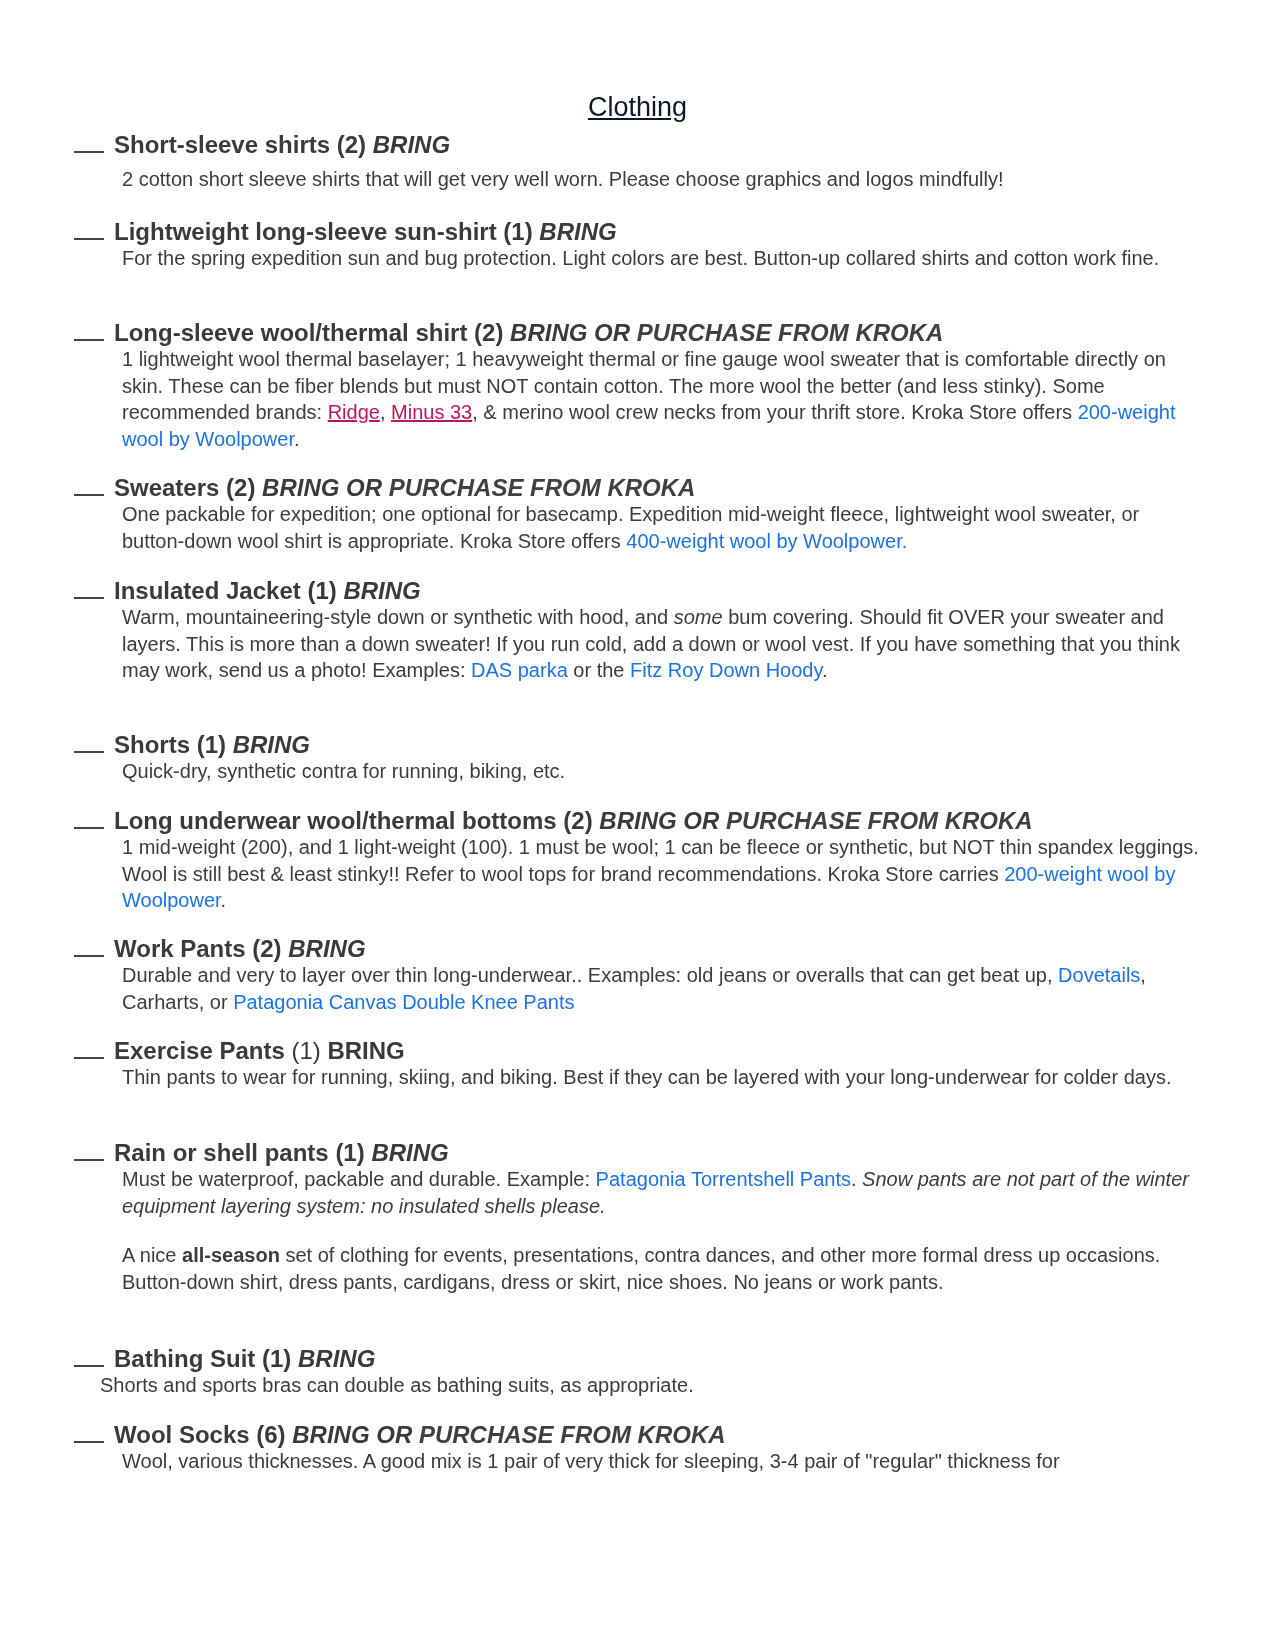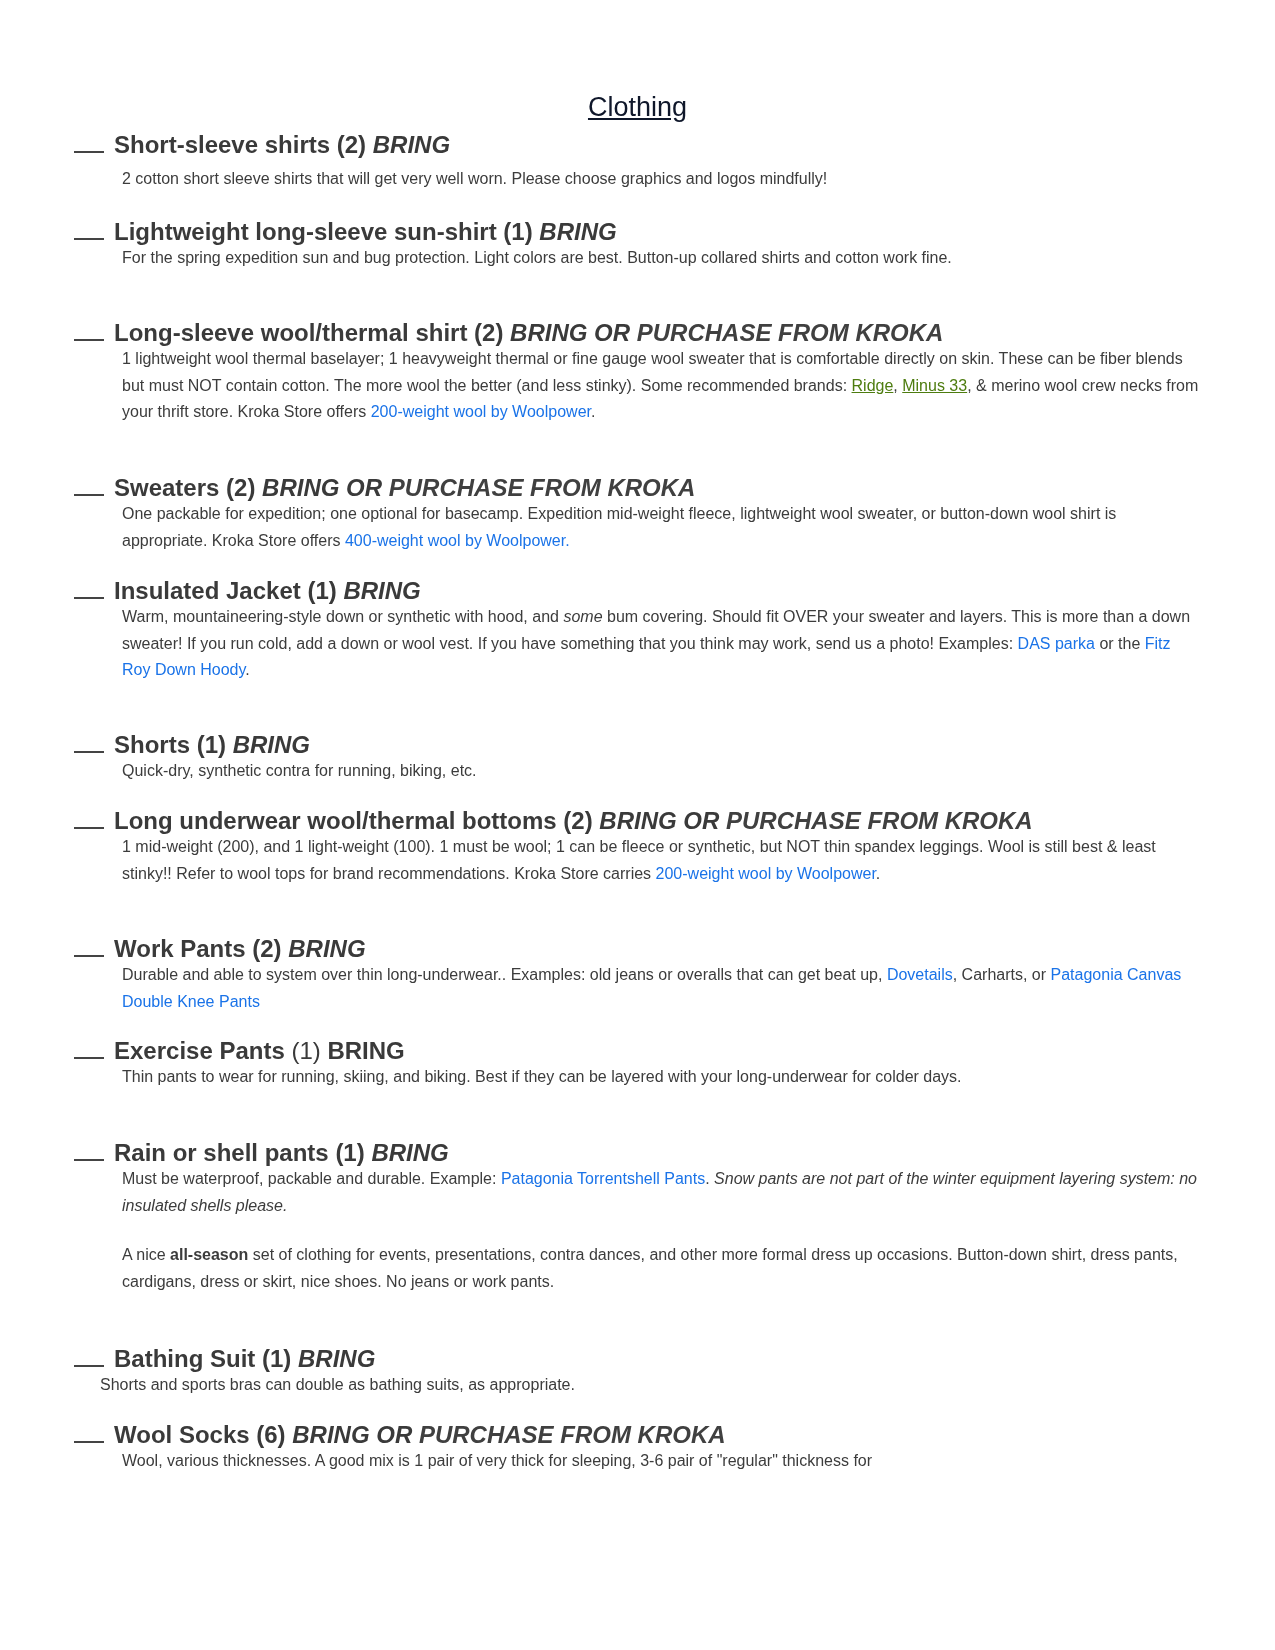--- a/index.html
+++ b/index.html
@@ -7,24 +7,24 @@
          font-family: "Liberation Sans", sans-serif; color: #3c3c3c; }
   .page { position: absolute; left: 0; top: 0; width: 1275px; height: 1650px; }
   .title { position: absolute; top: 74px; left: 0; width: 1275px; text-align: center;
            font-size: 27px; text-decoration: underline; color: #0f172a; font-weight: normal; }
   .item { position: absolute; left: 74px; width: 1130px; }
   .head { font-size: 24px; font-weight: bold; color: #3a3a3a; line-height: 26px; white-space: nowrap; }
   .blank { display: inline-block; width: 30px; border-bottom: 2px solid #444; margin-right: 10px; vertical-align: baseline; height: 14px; }
   .tag { font-style: italic; }
   .tag.kroka { color: #404040; }
   .notbold { font-weight: normal; }
-  .desc { margin-left: 48px; font-size: 16px; line-height: 26.5px; color: #3c3c3c; width: 1080px; }
+  .desc { margin-left: 48px; font-size: 20px; line-height: 26.5px; color: #3c3c3c; width: 1080px; }
   .desc.shift { margin-left: 26px; }
   a.lnk { color: #1a73e8; text-decoration: none; }
-  a.lnk-u { color: #4d7c0f; text-decoration: underline; }
+  a.lnk-u { color: #be185d; text-decoration: underline; }
   .it { font-style: italic; }
   .b { font-weight: bold; }
 </style>
 </head>
 <body>
 
 <div class="page">
 
   <h1 class="title">Clothing</h1>
 
@@ -85,21 +85,21 @@
       <a class="tag kroka">PURCHASE FROM KROKA</a>
     </div>
     <div class="desc"><span>1 mid-weight (200), and 1 light-weight (100). 1 must be wool; 1 can be fleece or synthetic, but NOT thin spandex leggings. Wool is still best &amp; least stinky!! Refer to wool tops for brand recommendations. Kroka Store carries </span><a class="lnk">200-weight wool by Woolpower</a><span>.</span></div>
   </div>
 
   <div class="item" style="top:936px">
     <div class="head">
       <span class="blank"></span><span>Work Pants (2)</span>
       <span class="tag">BRING</span>
     </div>
-    <div class="desc"><span>Durable and able to system over thin long-underwear.. Examples: old jeans or overalls that can get beat up, </span><a class="lnk">Dovetails</a><span>, Carharts, or </span><a class="lnk">Patagonia Canvas Double Knee Pants</a></div>
+    <div class="desc"><span>Durable and very to layer over thin long-underwear.. Examples: old jeans or overalls that can get beat up, </span><a class="lnk">Dovetails</a><span>, Carharts, or </span><a class="lnk">Patagonia Canvas Double Knee Pants</a></div>
   </div>
 
   <div class="item" style="top:1038px">
     <div class="head">
       <span class="blank"></span><span>Exercise Pants</span><span class="notbold"> (1) </span><span>BRING</span>
     </div>
     <div class="desc">Thin pants to wear for running, skiing, and biking. Best if they can be layered with your long-underwear for colder days.</div>
   </div>
 
   <div class="item" style="top:1140px">
@@ -121,16 +121,16 @@
     </div>
     <div class="desc shift">Shorts and sports bras can double as bathing suits, as appropriate.</div>
   </div>
 
   <div class="item" style="top:1422px">
     <div class="head">
       <span class="blank"></span><span>Wool Socks (6)</span>
       <span class="tag">BRING OR</span>
       <a class="tag kroka">PURCHASE FROM KROKA</a>
     </div>
-    <div class="desc">Wool, various thicknesses. A good mix is 1 pair of very thick for sleeping, 3-6 pair of "regular" thickness for</div>
+    <div class="desc">Wool, various thicknesses. A good mix is 1 pair of very thick for sleeping, 3-4 pair of "regular" thickness for</div>
   </div>
 
 </div>
 
 </body></html>

